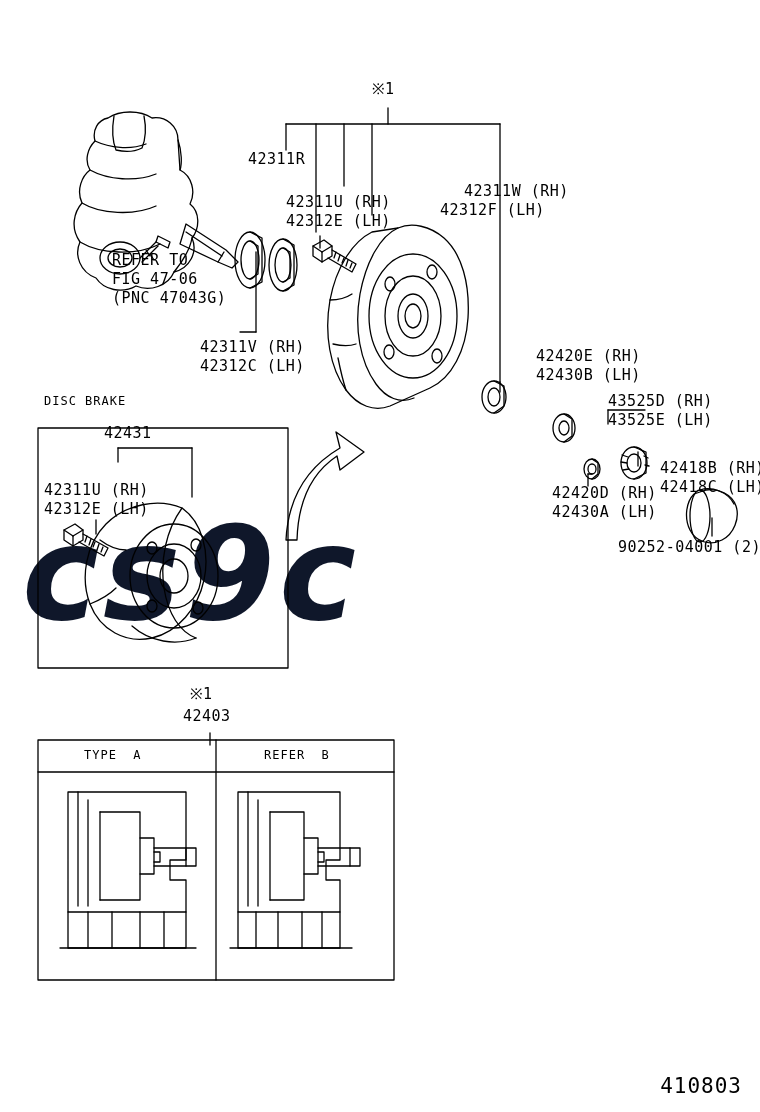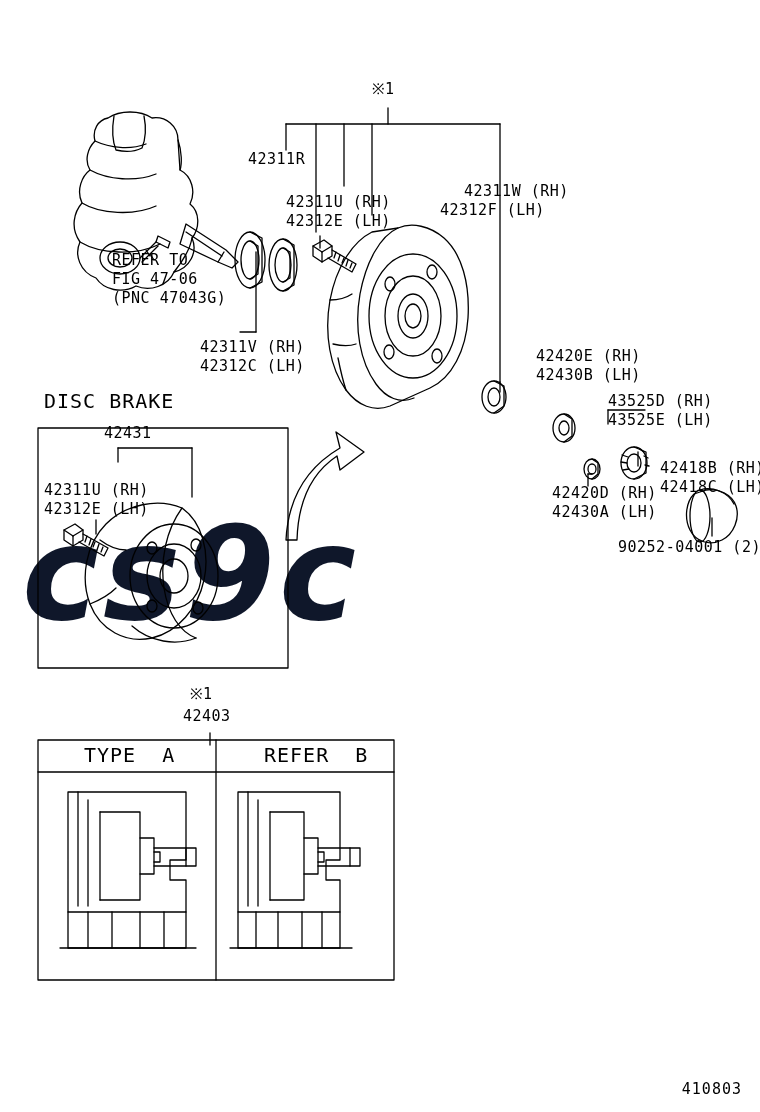--- a/index.html
+++ b/index.html
@@ -30,39 +30,39 @@
   .lbl {
     position: absolute;
     font-family: "DejaVu Sans Mono", monospace;
     font-size: 15px;
     letter-spacing: 0.5px;
     white-space: pre;
     line-height: 19px;
     color: #000000;
   }
   .lbl.big {
-    font-size: 20px;
+    font-size: 12px;
     letter-spacing: 1px;
   }
   .wm {
     position: absolute;
     font-family: "DejaVu Sans", sans-serif;
     font-size: 130px;
     font-weight: bold;
     font-style: italic;
     color: #0f172a;
     letter-spacing: 4px;
     user-select: none;
   }
   .footer {
     position: absolute;
     right: 18px;
     bottom: 14px;
     font-family: "DejaVu Sans Mono", monospace;
-    font-size: 15px;
+    font-size: 21px;
     letter-spacing: 1px;
   }
 </style>
 </head>
 <body>
 
 <div class="page">
 
   <div class="wm" style="left:22px; top:498px;">cs9c</div>
 

